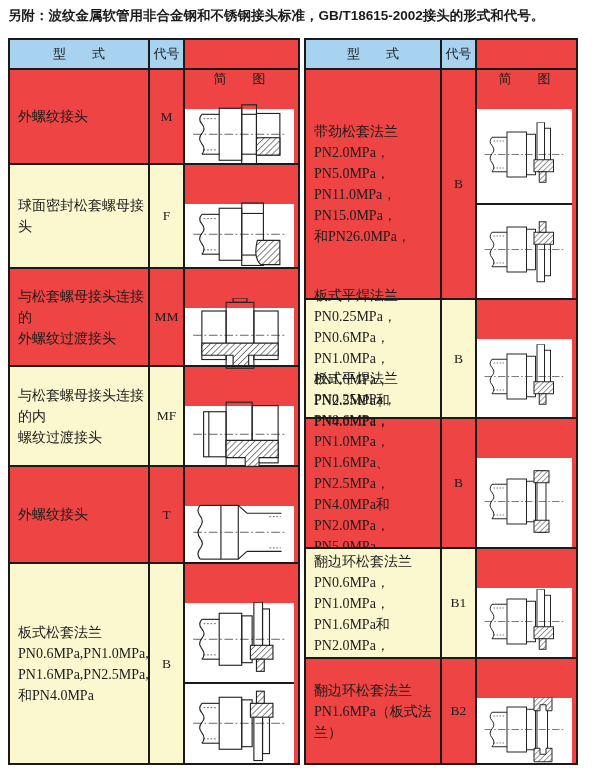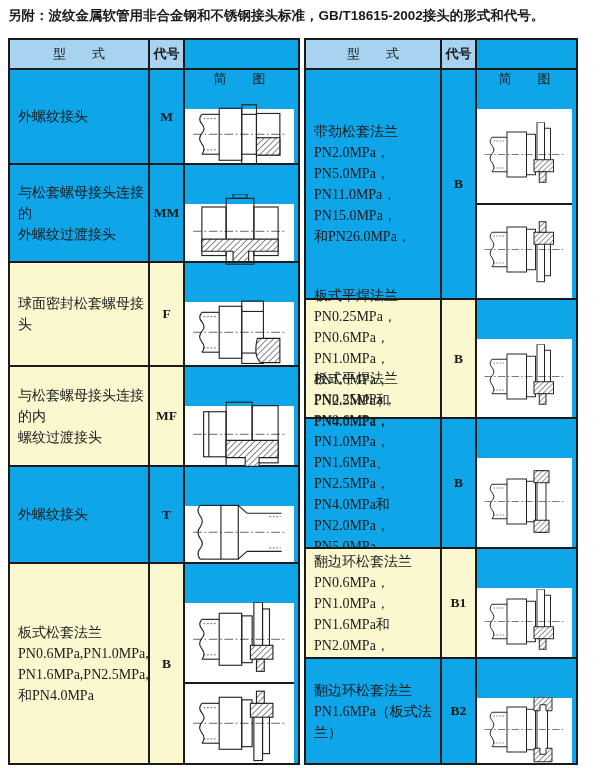--- a/index.html
+++ b/index.html
@@ -5,30 +5,30 @@
   * { margin:0; padding:0; box-sizing:border-box; }
   :root {
     --header-bg:#a7d3f0; --hl-bg:#fbf8d0; --line:#1a1a1a; --ink:#1a1a1a; --page:#ffffff;
   }
   body { width:600px; height:768px; background:var(--page); overflow:hidden;
          font-family:"Liberation Serif", serif; color:var(--ink); }
   .page { position:relative; width:600px; height:680px; }
   .doc-title { position:absolute; left:8px; top:7px; width:585px;
     font-family:"Liberation Sans", sans-serif; font-weight:bold; font-size:13.5px; }
   .tables { position:absolute; left:8px; top:38px; display:flex; }
-  .tbl { border:2px solid var(--line); background:#0ea5e9; }
+  .tbl { border:2px solid var(--line); background:#ef4444; }
   .tbl-left { width:292px; margin-right:4px; }
   .tbl-right { width:274px; }
   .row { display:flex; border-bottom:2px solid var(--line); }
   .row:last-child { border-bottom:none; }
   .cell { border-right:2px solid var(--line); display:flex; align-items:center; }
   .cell:last-child { border-right:none;margin-top:39px; }
   .type { padding:4px 4px 4px 8px; font-size:14px; line-height:1.5;
           white-space:pre-line; justify-content:flex-start; }
-  .code { justify-content:center; font-size:13.5px;font-weight:bold; }
+  .code { justify-content:center; font-size:13.5px; }
   .diag-cell { justify-content:center; background:#fff; }
   .tbl-left  .type { width:140px; } .tbl-left  .code { width:35px; } .tbl-left  .diag-cell { width:109px; }
   .tbl-right .type { width:136px; } .tbl-right .code { width:35px; } .tbl-right .diag-cell { width:95px; }
   .head .cell { background:var(--header-bg); justify-content:center; padding:0;
                 font-size:13px; white-space:pre; }
   .hl .type, .hl .code { background:var(--hl-bg); }
   .diag { width:104px; height:82px; }
   .tbl-right .diag { width:90px; height:78px; }
   .split { flex-direction:column; padding:0; align-items:stretch; }
   .half { flex:1; display:flex; align-items:center; justify-content:center; }
@@ -180,41 +180,41 @@
         <div class="cell code">
             <span>M</span>
           </div>
         <div class="cell diag-cell">
           <svg class="diag" viewBox="0 0 120 90">
               <use href="#sym-male-thread" xlink:href="#sym-male-thread"></use>
             </svg>
         </div>
       </div>
 
+      <div class="row hl" style="height:104px">
+        <div class="cell type"><span>球面密封松套螺母接头</span></div>
+        <div class="cell code">
+            <span>F</span>
+          </div>
+        <div class="cell diag-cell">
+          <svg class="diag" viewBox="0 0 120 90">
+              <use href="#sym-union-nut" xlink:href="#sym-union-nut"></use>
+            </svg>
+        </div>
+      </div>
+
       <div class="row" style="height:98px">
         <div class="cell type"><span>与松套螺母接头连接的
 外螺纹过渡接头</span></div>
         <div class="cell code">
             <span>MM</span>
           </div>
         <div class="cell diag-cell">
           <svg class="diag" viewBox="0 0 120 90">
               <use href="#sym-nipple" xlink:href="#sym-nipple"></use>
-            </svg>
-        </div>
-      </div>
-
-      <div class="row hl" style="height:104px">
-        <div class="cell type"><span>球面密封松套螺母接头</span></div>
-        <div class="cell code">
-            <span>F</span>
-          </div>
-        <div class="cell diag-cell">
-          <svg class="diag" viewBox="0 0 120 90">
-              <use href="#sym-union-nut" xlink:href="#sym-union-nut"></use>
             </svg>
         </div>
       </div>
 
       <div class="row hl" style="height:100px">
         <div class="cell type"><span>与松套螺母接头连接的内
 螺纹过渡接头</span></div>
         <div class="cell code">
             <span>MF</span>
           </div>

